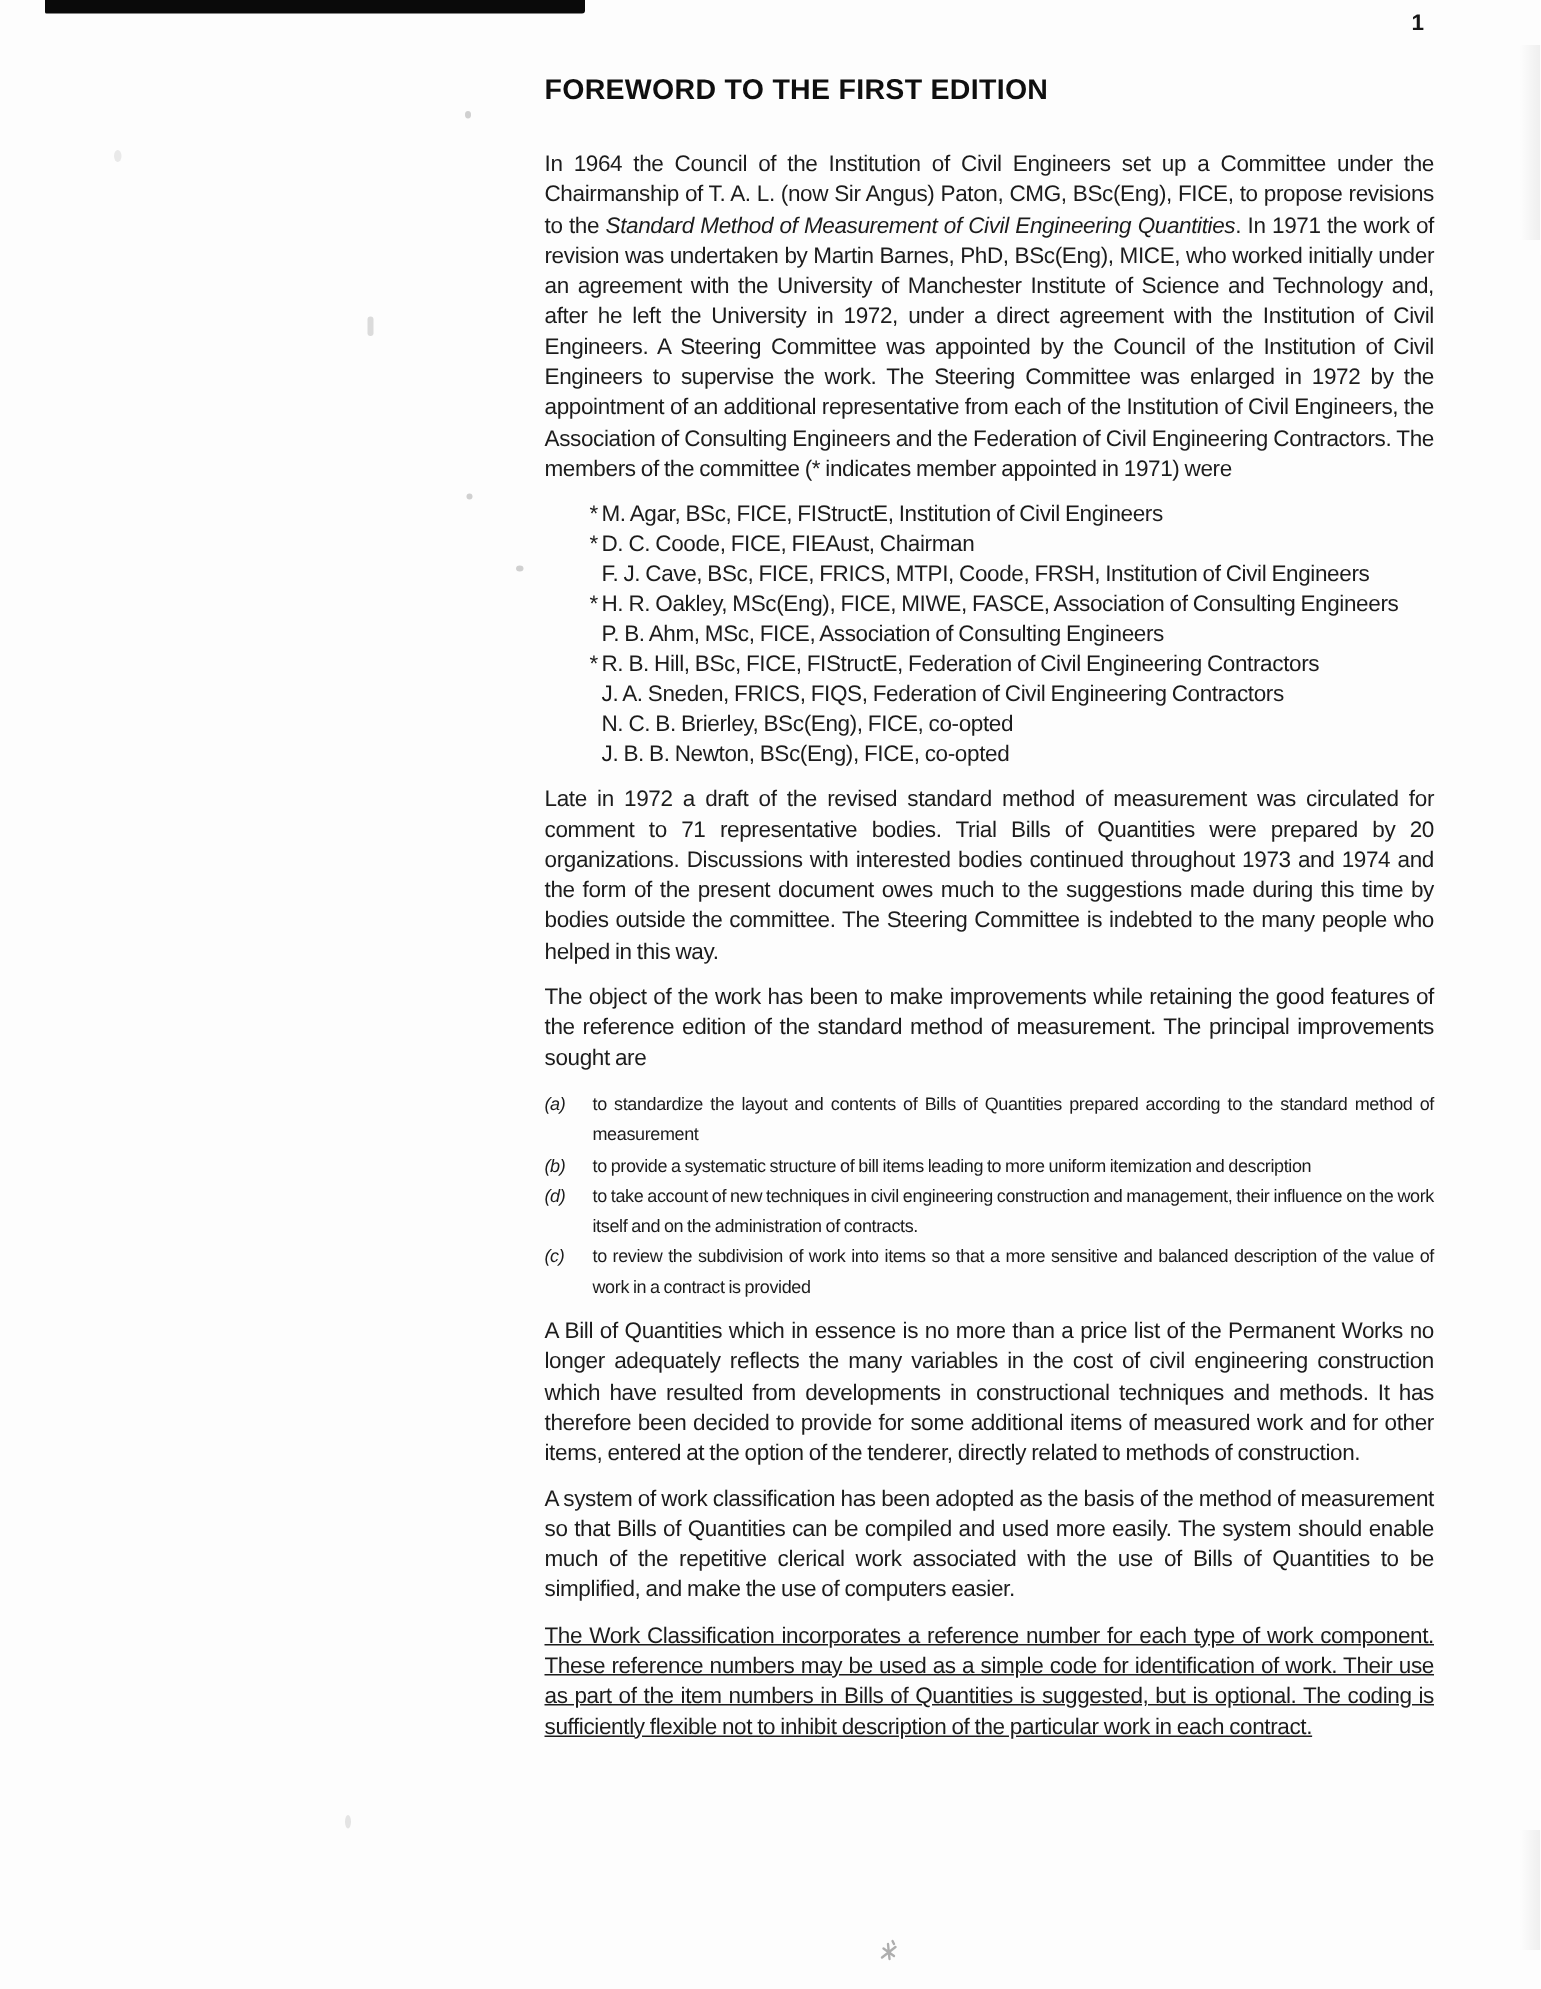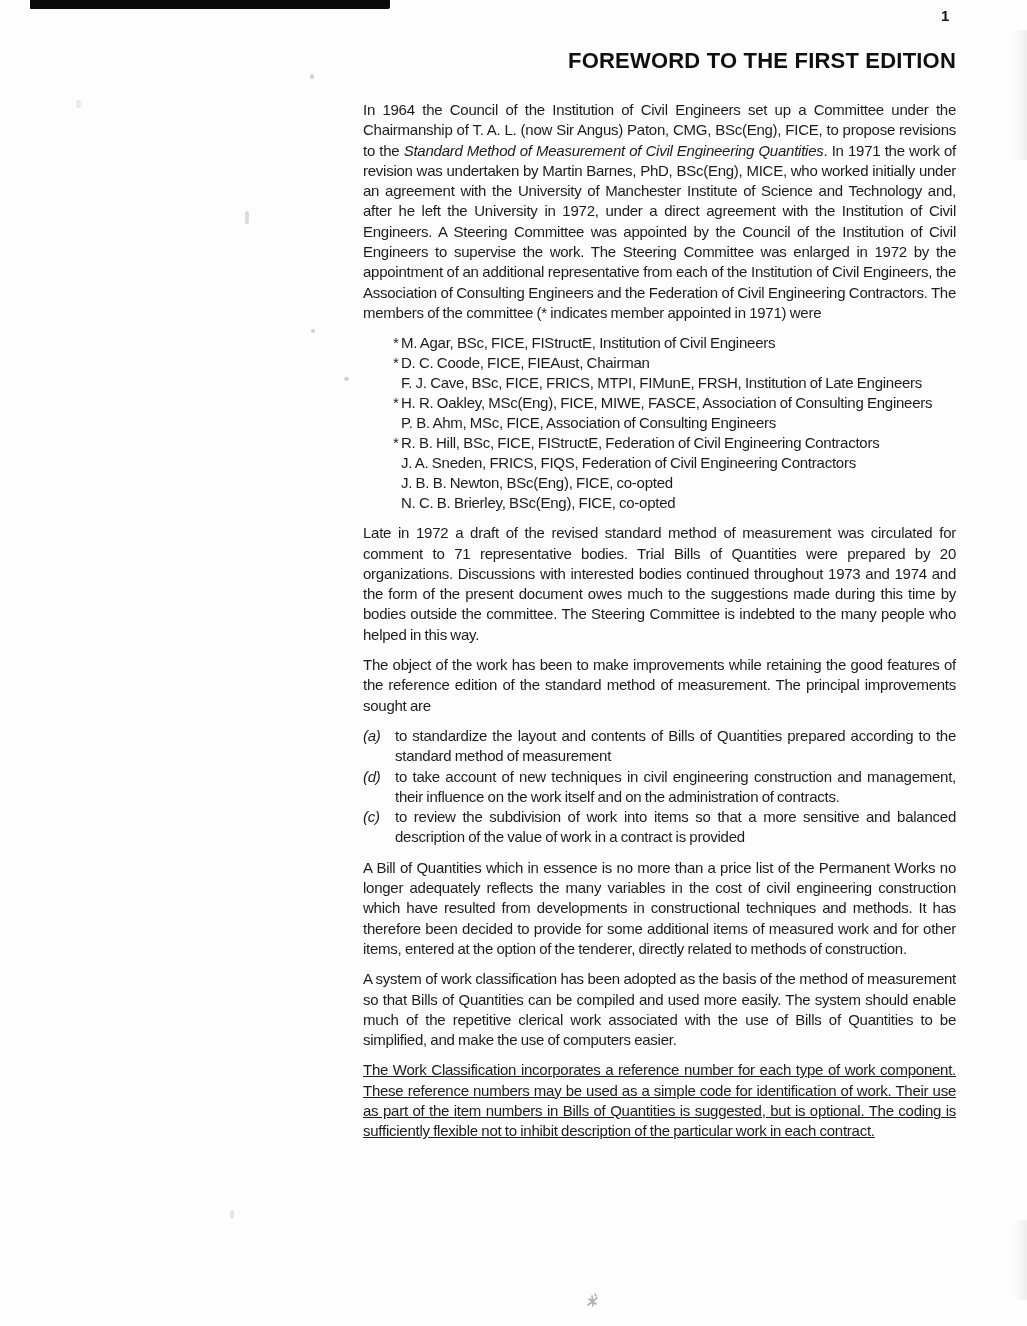--- a/index.html
+++ b/index.html
@@ -52,27 +52,26 @@
     font-weight: bold;
     color: #161616;
   }
   .content {
     position: absolute;
     left: 363px;
     top: 48px;
     width: 593px;
   }
   h1.doc-title {
-    font-size: 22px;
+    font-size: 19px;
     line-height: 26px;
     font-weight: bold;
     letter-spacing: 0.2px;
     color: #0f0f0f;
     margin: 0 0 26px 0;
-    text-align: right;
   }
   .content p {
     margin: 0 0 10px 0;
     font-size: 15px;
     line-height: 20.3px;
     letter-spacing: -0.25px;
     word-spacing: -0.5px;
     text-align: justify;
   }
   .content p.last {
@@ -95,21 +94,21 @@
   }
   .member-star {
     display: inline-block;
     width: 8px;
     text-indent: 0;
   }
   .impr-list {
     margin: 0 0 10px 0;
   }
   .impr {
-    font-size: 15px;
+    font-size: 12px;
     line-height: 20.3px;
     letter-spacing: -0.25px;
     word-spacing: -0.5px;
     text-align: justify;
     padding-left: 32px;
     text-indent: -32px;
   }
   .impr-label {
     display: inline-block;
     width: 32px;
@@ -141,35 +140,36 @@
 
   <div class="content">
 
     <h1 class="doc-title">FOREWORD TO THE FIRST EDITION</h1>
 
     <p><span>In 1964 the Council of the Institution of Civil Engineers set up a Committee under the Chairmanship of T. A. L. (now Sir Angus) Paton, CMG, BSc(Eng), FICE, to propose revisions to the </span><em class="book-title">Standard Method of Measurement of Civil Engineering Quantities</em><span>. In 1971 the work of revision was undertaken by Martin Barnes, PhD, BSc(Eng), MICE, who worked initially under an agreement with the University of Manchester Institute of Science and Technology and, after he left the University in 1972, under a direct agreement with the Institution of Civil Engineers.  A Steering Committee was appointed by the Council of the Institution of Civil Engineers to supervise the work.  The Steering Committee was enlarged in 1972 by the appointment of an additional representative from each of the Institution of Civil Engineers, the Association of Consulting Engineers and the Federation of Civil Engineering Contractors.  The members of the committee (* indicates member appointed in 1971) were</span></p>
 
     <div class="member-list">
       <div class="member"><span class="member-star">*</span><span>M. Agar, BSc, FICE, FIStructE, Institution of Civil Engineers</span></div>
       <div class="member"><span class="member-star">*</span><span>D. C. Coode, FICE, FIEAust, Chairman</span></div>
-      <div class="member"><span class="member-star"></span><span>F. J. Cave, BSc, FICE, FRICS, MTPI, FIMunE, FRSH, Institution of Late Engineers</span></div>
+      <div class="member"><span class="member-star"></span><span>F. J. Cave, BSc, FICE, FRICS, MTPI, Coode, FRSH, Institution of Civil Engineers</span></div>
       <div class="member"><span class="member-star">*</span><span>H. R. Oakley, MSc(Eng), FICE, MIWE, FASCE, Association of Consulting Engineers</span></div>
       <div class="member"><span class="member-star"></span><span>P. B. Ahm, MSc, FICE, Association of Consulting Engineers</span></div>
       <div class="member"><span class="member-star">*</span><span>R. B. Hill, BSc, FICE, FIStructE, Federation of Civil Engineering Contractors</span></div>
       <div class="member"><span class="member-star"></span><span>J. A. Sneden, FRICS, FIQS, Federation of Civil Engineering Contractors</span></div>
+      <div class="member"><span class="member-star"></span><span>N. C. B. Brierley, BSc(Eng), FICE, co-opted</span></div>
       <div class="member"><span class="member-star"></span><span>J. B. B. Newton, BSc(Eng), FICE, co-opted</span></div>
-      <div class="member"><span class="member-star"></span><span>N. C. B. Brierley, BSc(Eng), FICE, co-opted</span></div>
     </div>
 
     <p>Late in 1972 a draft of the revised standard method of measurement was circulated for comment to 71 representative bodies.  Trial Bills of Quantities were prepared by 20 organizations.  Discussions with interested bodies continued throughout 1973 and 1974 and the form of the present document owes much to the suggestions made during this time by bodies outside the committee.  The Steering Committee is indebted to the many people who helped in this way.</p>
 
     <p>The object of the work has been to make improvements while retaining the good features of the reference edition of the standard method of measurement.  The principal improvements sought are</p>
 
     <div class="impr-list">
       <div class="impr"><span class="impr-label">(a)</span><span>to standardize the layout and contents of Bills of Quantities prepared according to the standard method of measurement</span></div>
+      <div class="impr"><span class="impr-label">(b)</span><span>to provide a systematic structure of bill items leading to more uniform itemization and description</span></div>
       <div class="impr"><span class="impr-label">(d)</span><span>to take account of new techniques in civil engineering construction and management, their influence on the work itself and on the administration of contracts.</span></div>
       <div class="impr"><span class="impr-label">(c)</span><span>to review the subdivision of work into items so that a more sensitive and balanced description of the value of work in a contract is provided</span></div>
     </div>
 
     <p>A Bill of Quantities which in essence is no more than a price list of the Permanent Works no longer adequately reflects the many variables in the cost of civil engineering construction which have resulted from developments in constructional techniques and methods.  It has therefore been decided to provide for some additional items of measured work and for other items, entered at the option of the tenderer, directly related to methods of construction.</p>
 
     <p>A system of work classification has been adopted as the basis of the method of measurement so that Bills of Quantities can be compiled and used more easily.  The system should enable much of the repetitive clerical work associated with the use of Bills of Quantities to be simplified, and make the use of computers easier.</p>
 
     <p class="last">The Work Classification incorporates a reference number for each type of work component.  These reference numbers may be used as a simple code for identification of work.  Their use as part of the item numbers in Bills of Quantities is suggested, but is optional.  The coding is sufficiently flexible not to inhibit description of the particular work in each contract.</p>
 

